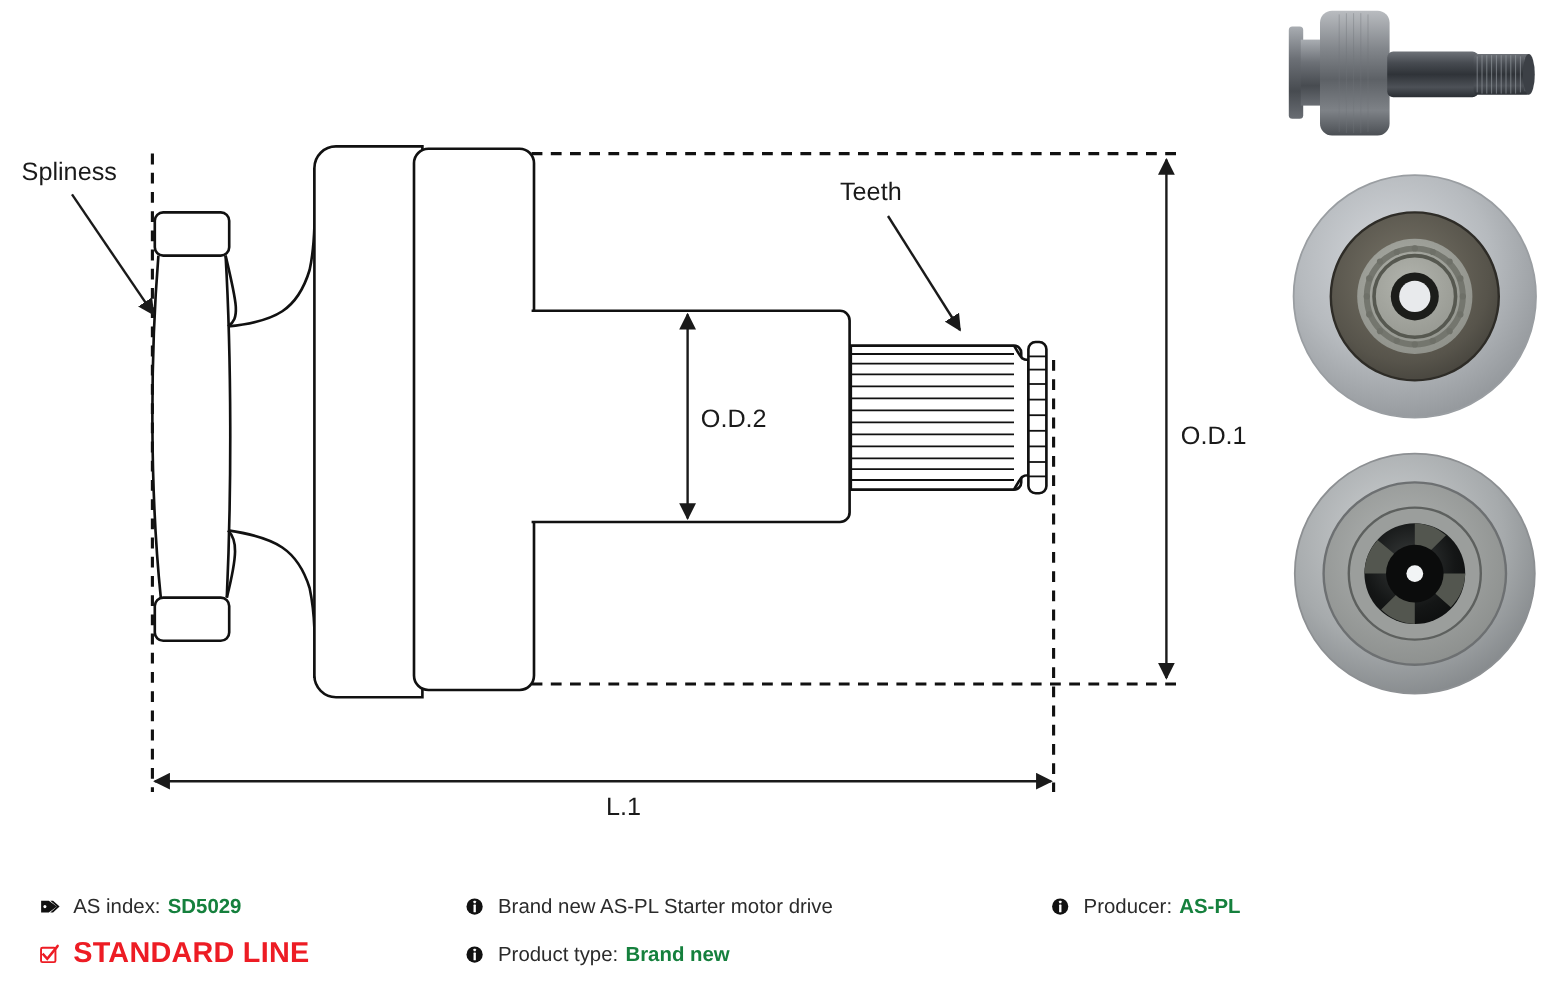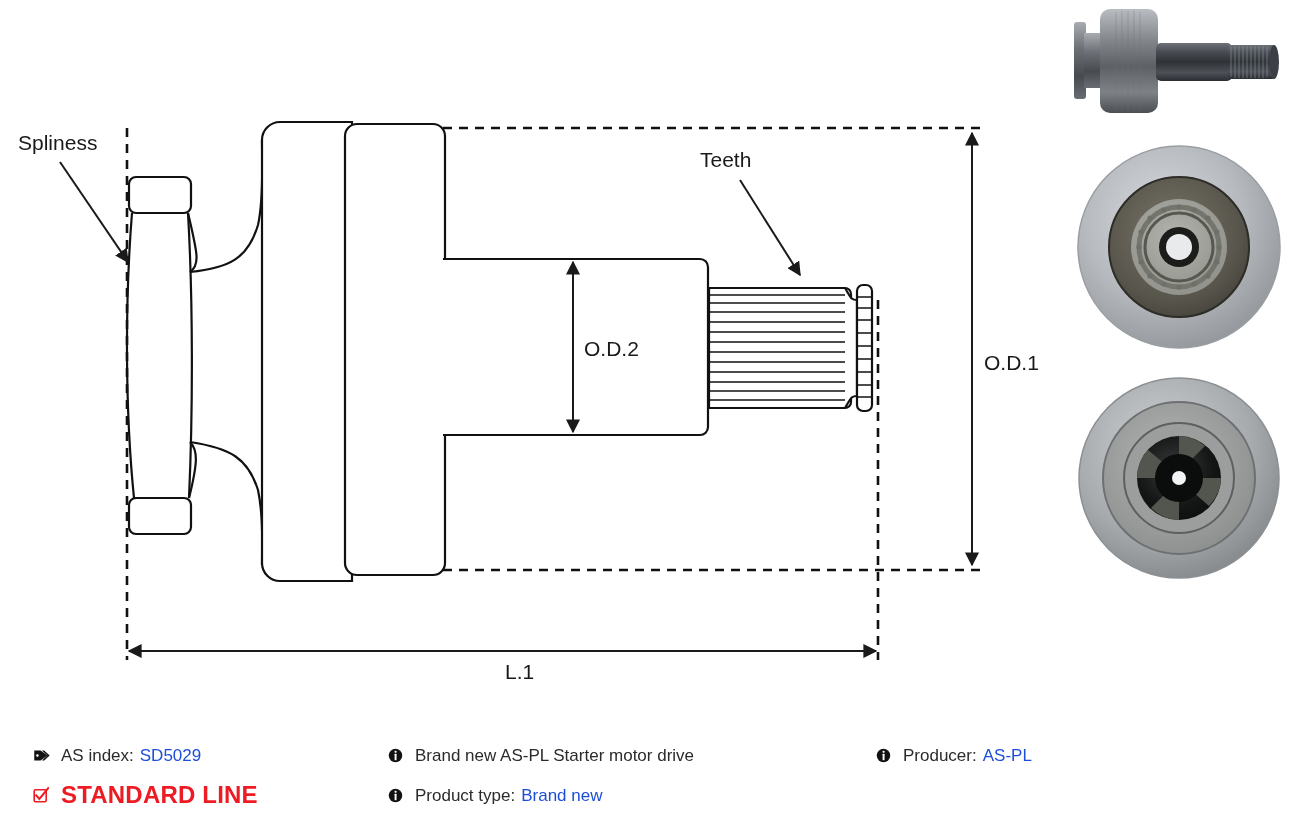--- a/index.html
+++ b/index.html
@@ -72,21 +72,21 @@
 
   .info-row {
     display: flex;
     align-items: center;
     height: 40px;
     font-size: 17px;
     line-height: 1;
     white-space: nowrap;
   }
   .info-row .txt { color: #2b2b2b; }
-  .info-row .val { font-weight: normal; color: #1d4ed8; }
+  .info-row .val { font-weight: bold; color: #15803d; }
   .ico {
     display: inline-flex;
     align-items: center;
     justify-content: center;
     width: 22px;
     margin-right: 9px;
     flex: 0 0 22px;
   }
   .ico svg { display: block; }
 

